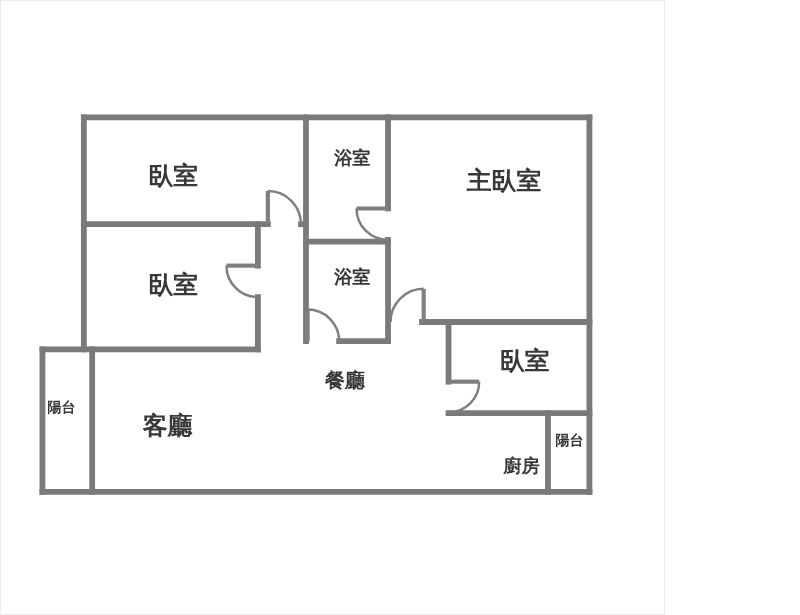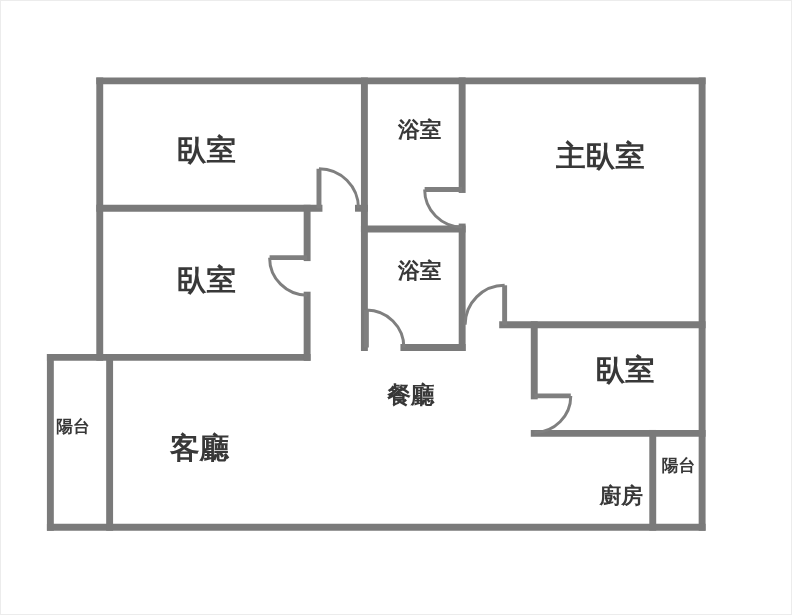--- a/index.html
+++ b/index.html
@@ -3,21 +3,21 @@
 <meta charset="utf-8">
 <style>
   html, body {
     margin: 0;
     padding: 0;
     background: #ffffff;
     font-family: "DejaVu Sans", sans-serif;
   }
   .stage {
     position: relative;
-    width: 792px;
+    width: 665px;
     height: 615px;
     background: #ffffff;
     border: 1px solid #ececec;
     box-sizing: border-box;
     overflow: hidden;
   }
   svg.plan {
     position: absolute;
     left: 0;
     top: 0;

